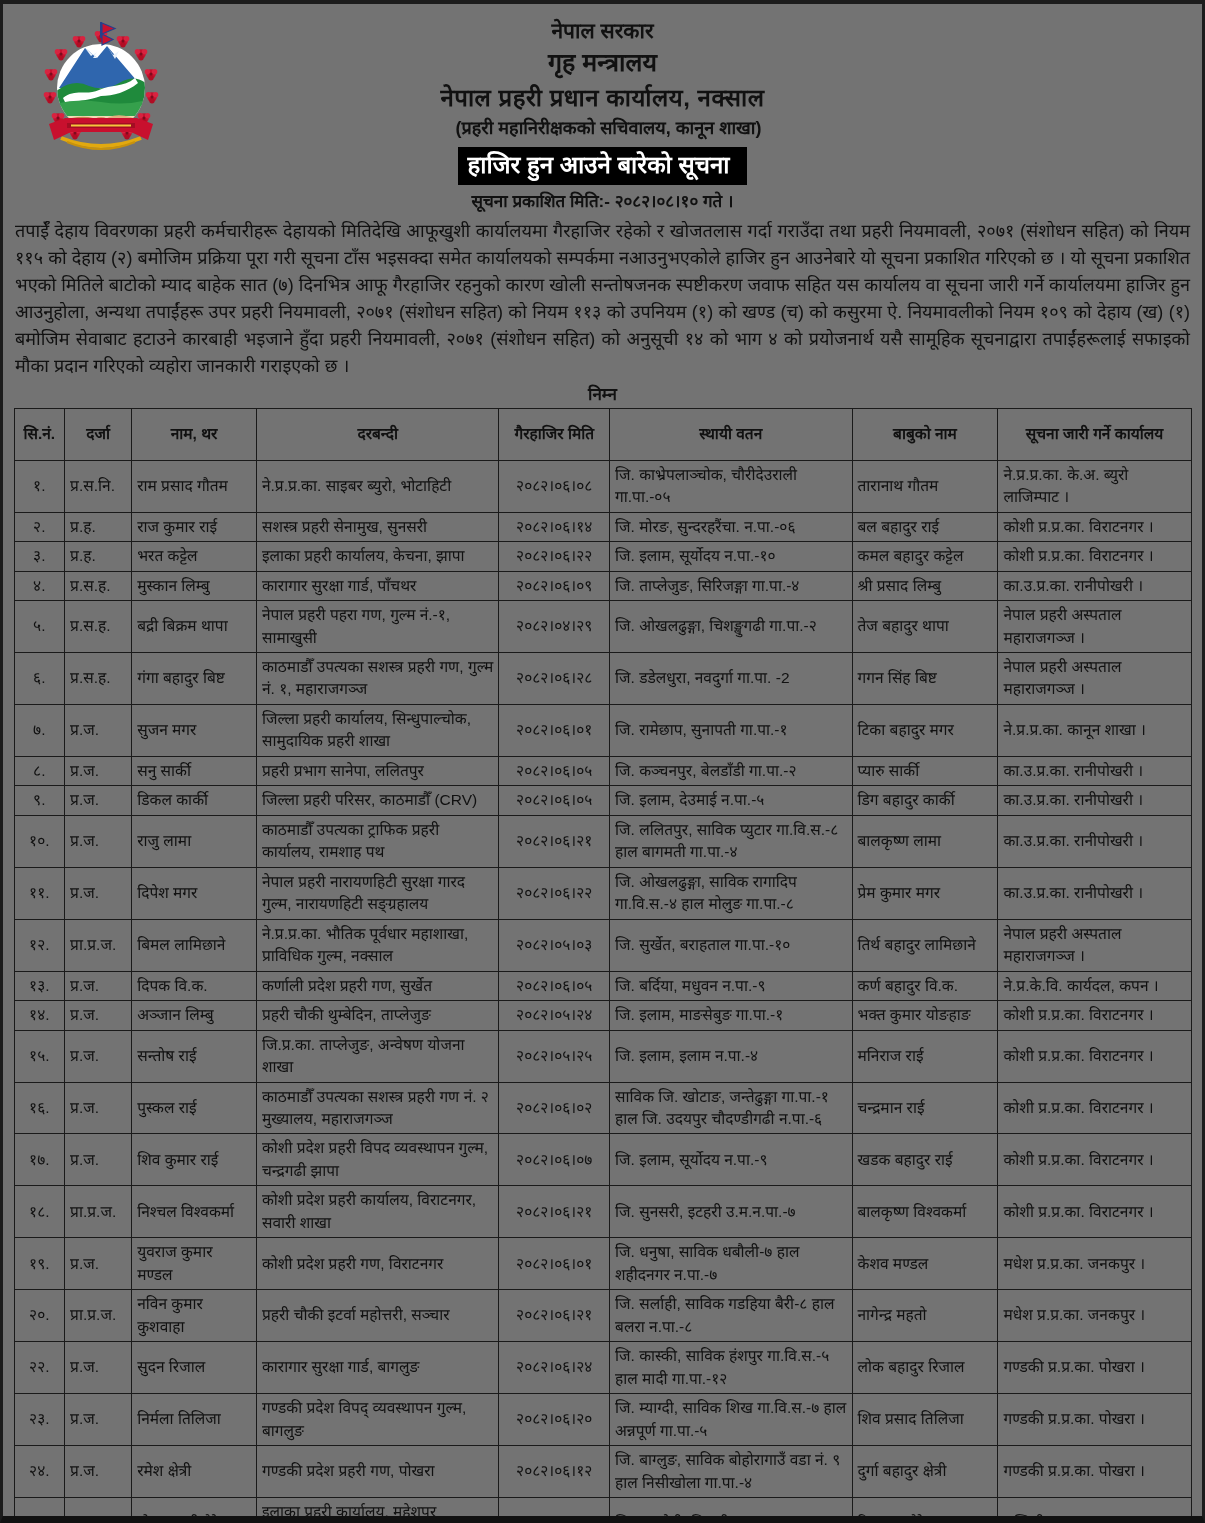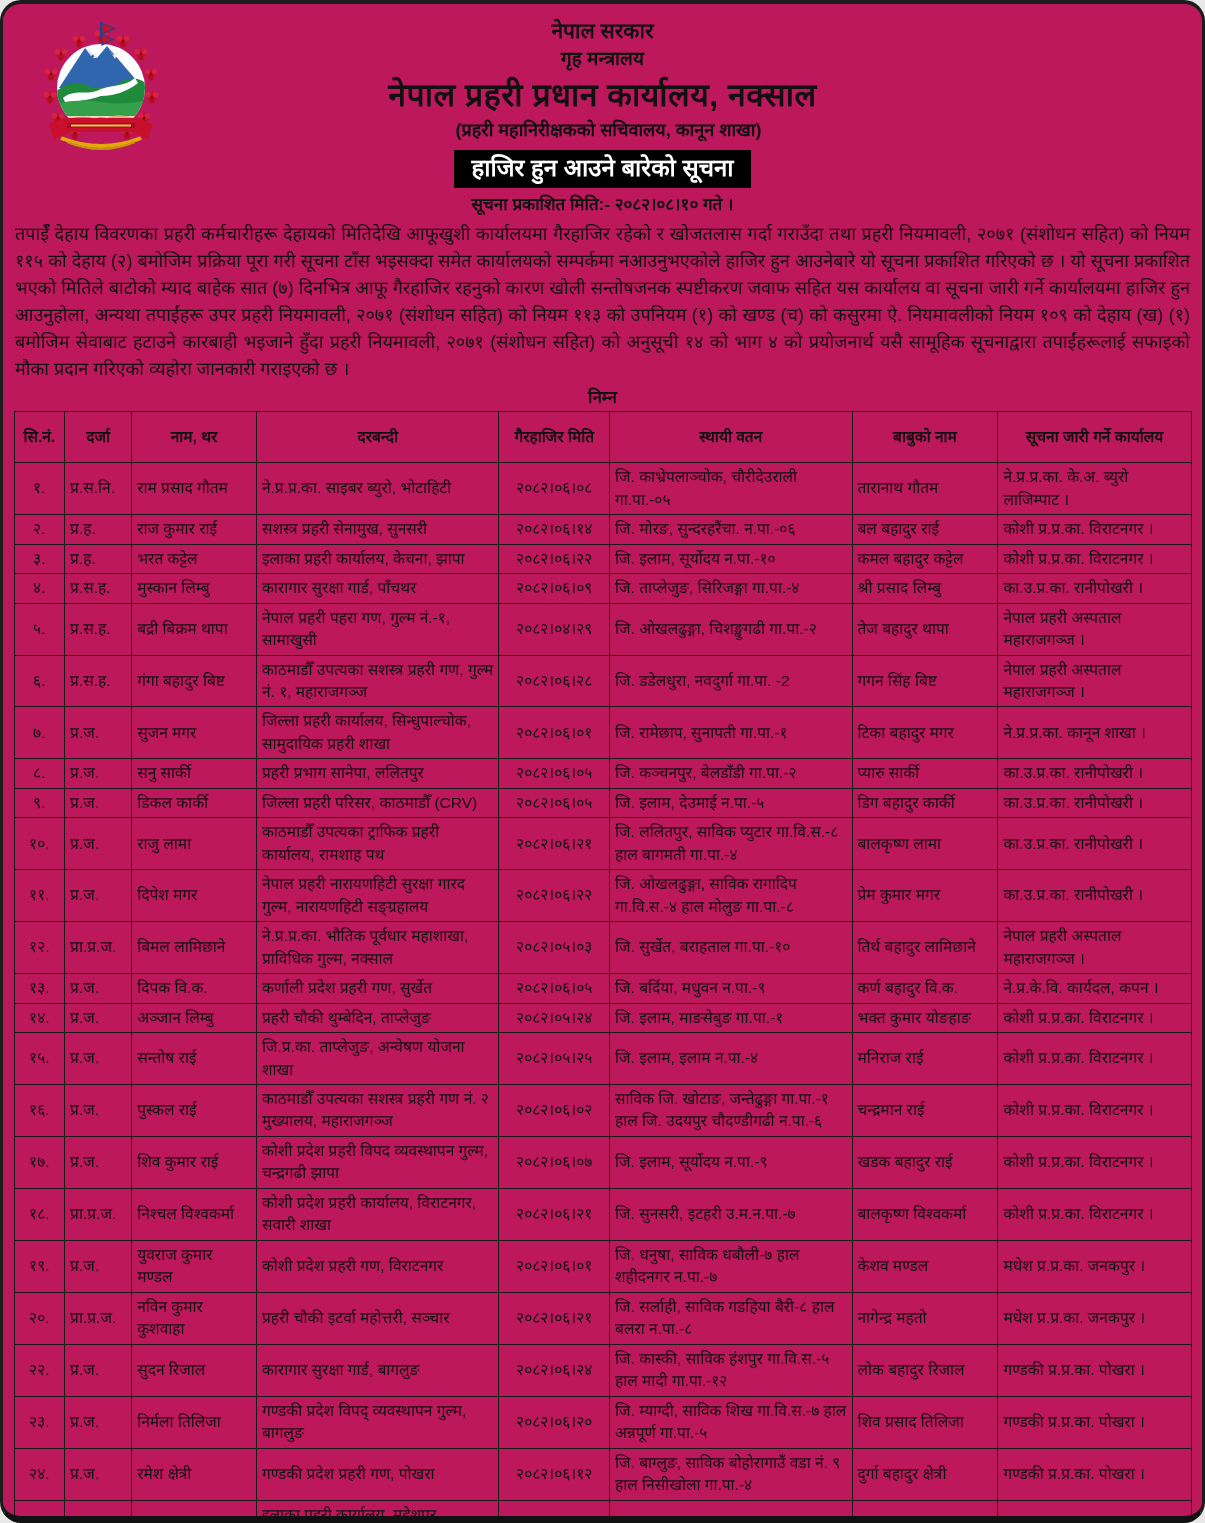--- a/index.html
+++ b/index.html
@@ -1,41 +1,40 @@
 <!DOCTYPE html>
 <html><head>
 <meta charset="utf-8">
 <style>
   html,body{margin:0;padding:0;background:#e8e8e8;}
   .page{
     position:relative;
     width:1205px;height:1523px;
     margin:0 auto;
-    background:#be185d;
+    background:#737373;
     font-family:"Liberation Sans", sans-serif;
     color:#111;
     box-sizing:border-box;
     border-top:4px solid #1c1c1c;
     border-left:3px solid #1c1c1c;
     border-right:3px solid #1c1c1c;
     border-bottom:7px solid #111;
     overflow:hidden;
-    border-radius:21px;
   }
   .emblem{position:absolute;left:24px;top:18px;width:148px;height:136px;}
   .header{padding-top:14px;text-align:center;line-height:1.25;}
   .h-govt{font-size:21px;font-weight:bold;}
-  .h-ministry{font-size:19px;font-weight:bold;margin-top:3px;}
-  .h-office{font-size:32px;font-weight:bold;margin-top:4px;letter-spacing:.5px;}
+  .h-ministry{font-size:25px;font-weight:bold;margin-top:3px;}
+  .h-office{font-size:24px;font-weight:bold;margin-top:4px;letter-spacing:.5px;}
   .h-sub{font-size:18px;font-weight:bold;margin-top:4px;padding-left:12px;}
   .notice-box{
     display:inline-block;margin-top:8px;
     background:#000;color:#fff;
     font-size:24px;font-weight:bold;
-    padding:3px 18px 5px 18px;
+    padding:3px 18px 5px 10px;
   }
   .pub-date{font-size:17px;font-weight:bold;margin-top:6px;}
   .body-text{
     margin:6px 12px 0 12px;
     font-size:18px;line-height:1.5;
     text-align:justify;
   }
   .nimna{text-align:center;font-weight:bold;font-size:17px;margin:2px 0 3px 0;}
   table.roster{
     width:1178px;margin:0 auto;

